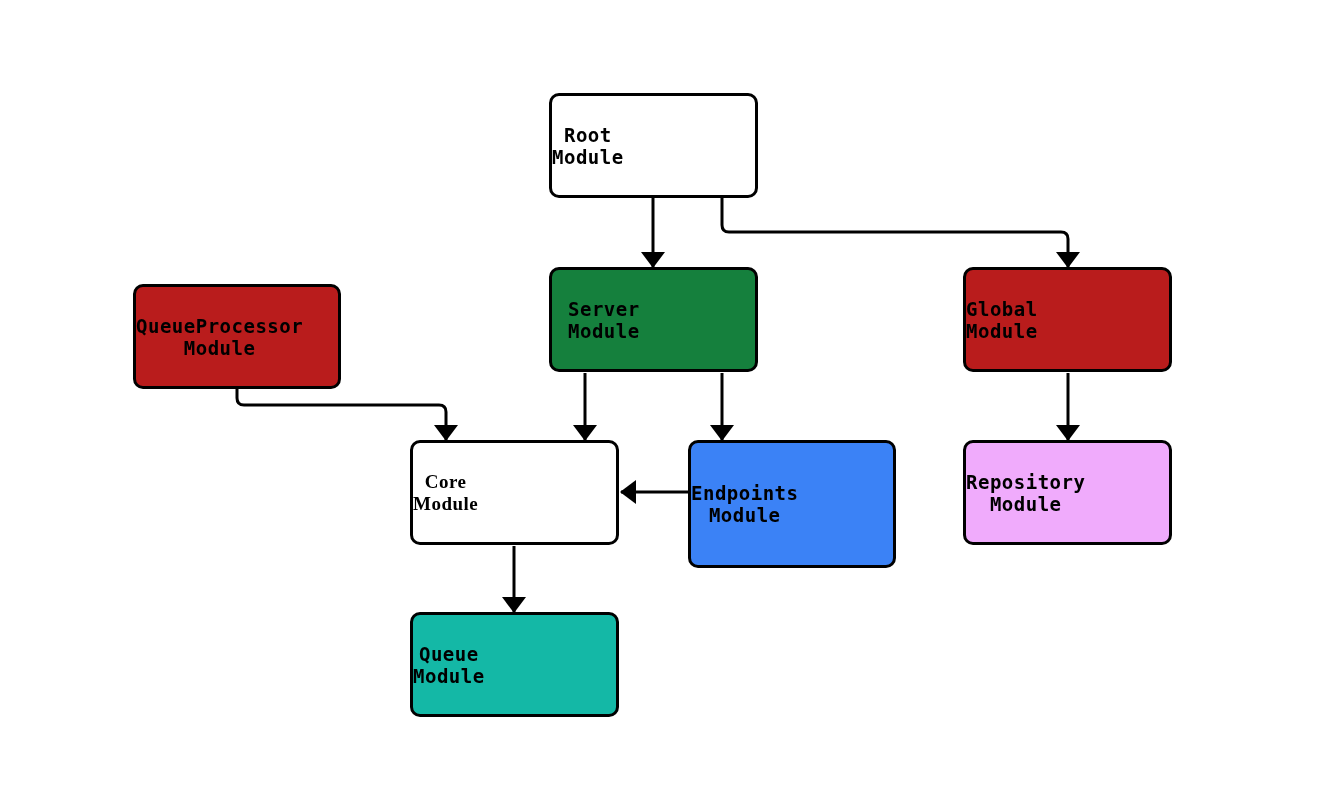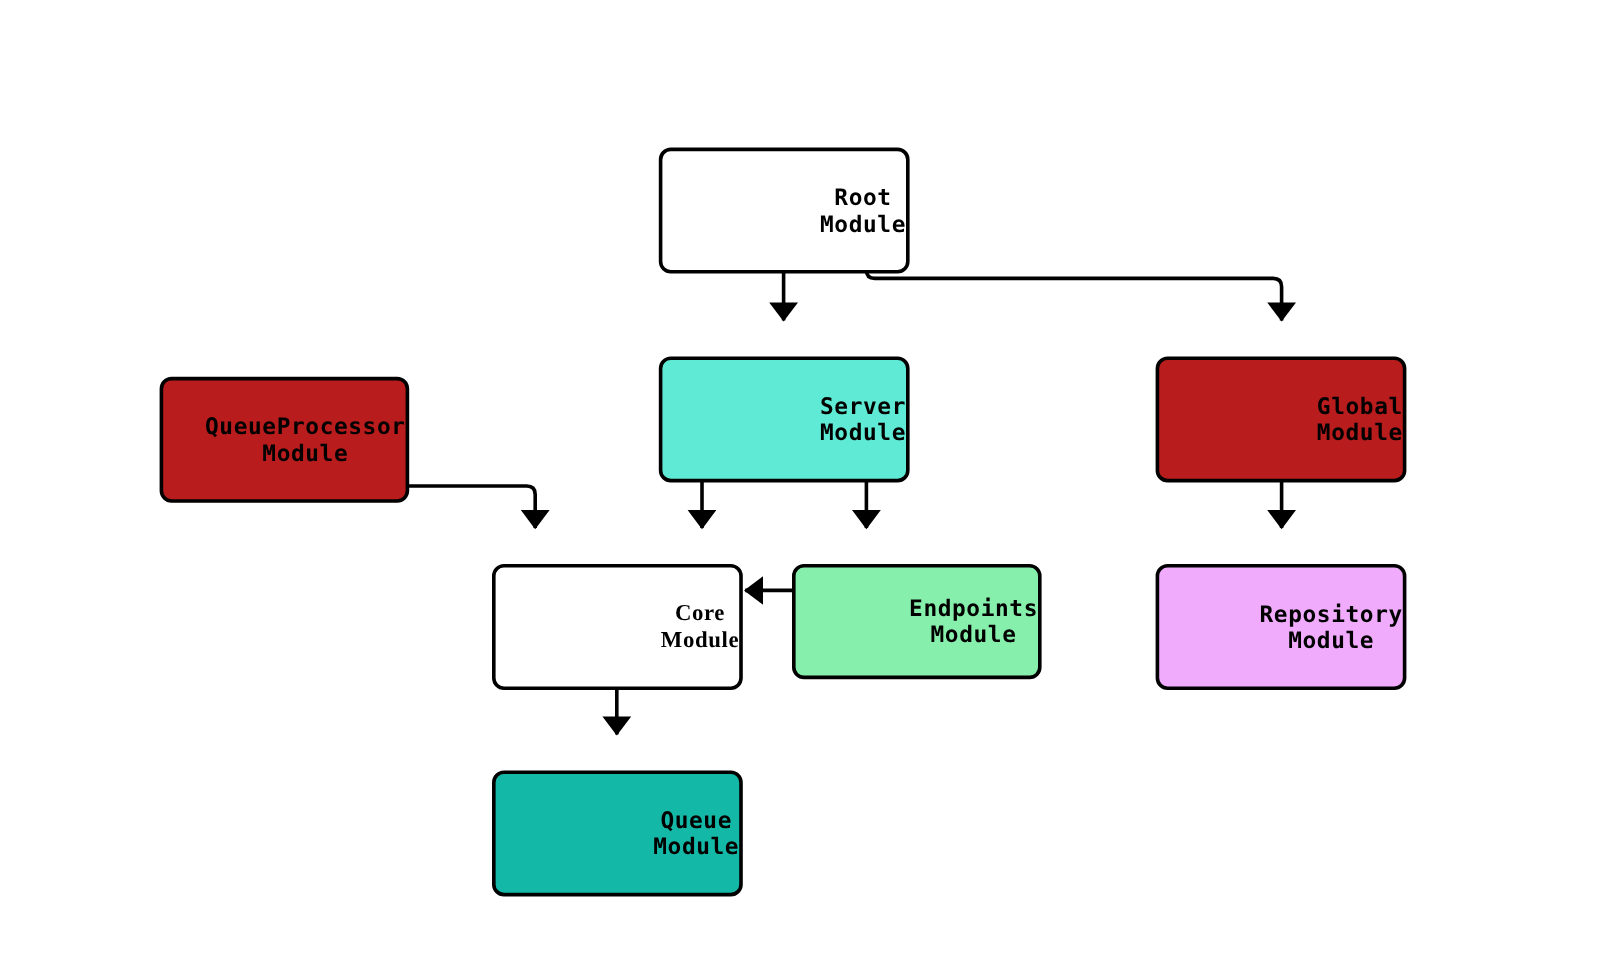--- a/index.html
+++ b/index.html
@@ -27,23 +27,22 @@
     stroke-width: 3;
   }
   .node {
     position: absolute;
     box-sizing: border-box;
     border: 3px solid #000000;
     border-radius: 10px;
     background: #ffffff;
     display: flex;
     align-items: center;
-    justify-content: flex-end;
+    justify-content: flex-start;
     text-align: center;
-    margin-top: 30px;
   }
   .node span {
     font-weight: bold;
     font-size: 19px;
     line-height: 22px;
     white-space: pre-line;
     letter-spacing: 0.5px;
   }
 </style>
 </head>
@@ -67,33 +66,33 @@
     </svg>
   <div id="node-layer">
       <div class="node" style="left: 549px; top: 93px; width: 209px; height: 105px; border-color: rgb(0, 0, 0); background: rgb(255, 255, 255);">
         <span style="color: rgb(0, 0, 0);">Root
 Module</span>
       </div>
       <div class="node" style="left: 133px; top: 284px; width: 208px; height: 105px; border-color: rgb(0, 0, 0); background: #b91c1c;">
         <span style="color: rgb(0, 0, 0);">QueueProcessor
 Module</span>
       </div>
-      <div class="node" style="left: 549px; top: 267px; width: 209px; height: 105px; border-color: rgb(0, 0, 0); background: #5eead4;">
+      <div class="node" style="left: 549px; top: 267px; width: 209px; height: 105px; border-color: rgb(0, 0, 0); background: #15803d; padding-left: 16px;">
         <span style="color: rgb(0, 0, 0);">Server
 Module</span>
       </div>
       <div class="node" style="left: 963px; top: 267px; width: 209px; height: 105px; border-color: rgb(0, 0, 0); background: #b91c1c;">
         <span style="color: rgb(0, 0, 0);">Global
 Module</span>
       </div>
       <div class="node" style="left: 410px; top: 440px; width: 209px; height: 105px; border-color: rgb(0, 0, 0); background: rgb(255, 255, 255); font-family: Liberation Serif, serif;">
         <span style="color: rgb(0, 0, 0);">Core
 Module</span>
       </div>
-      <div class="node" style="left: 660px; top: 440px; width: 208px; height: 96px; border-color: rgb(0, 0, 0); background: #86efac;">
+      <div class="node" style="left: 688px; top: 440px; width: 208px; height: 128px; border-color: rgb(0, 0, 0); background: #3b82f6;">
         <span style="color: rgb(0, 0, 0);">Endpoints
 Module</span>
       </div>
       <div class="node" style="left: 963px; top: 440px; width: 209px; height: 105px; border-color: rgb(0, 0, 0); background: #f0abfc;">
         <span style="color: rgb(0, 0, 0);">Repository
 Module</span>
       </div>
       <div class="node" style="left: 410px; top: 612px; width: 209px; height: 105px; border-color: rgb(0, 0, 0); background: #14b8a6;">
         <span style="color: rgb(0, 0, 0);">Queue
 Module</span>

